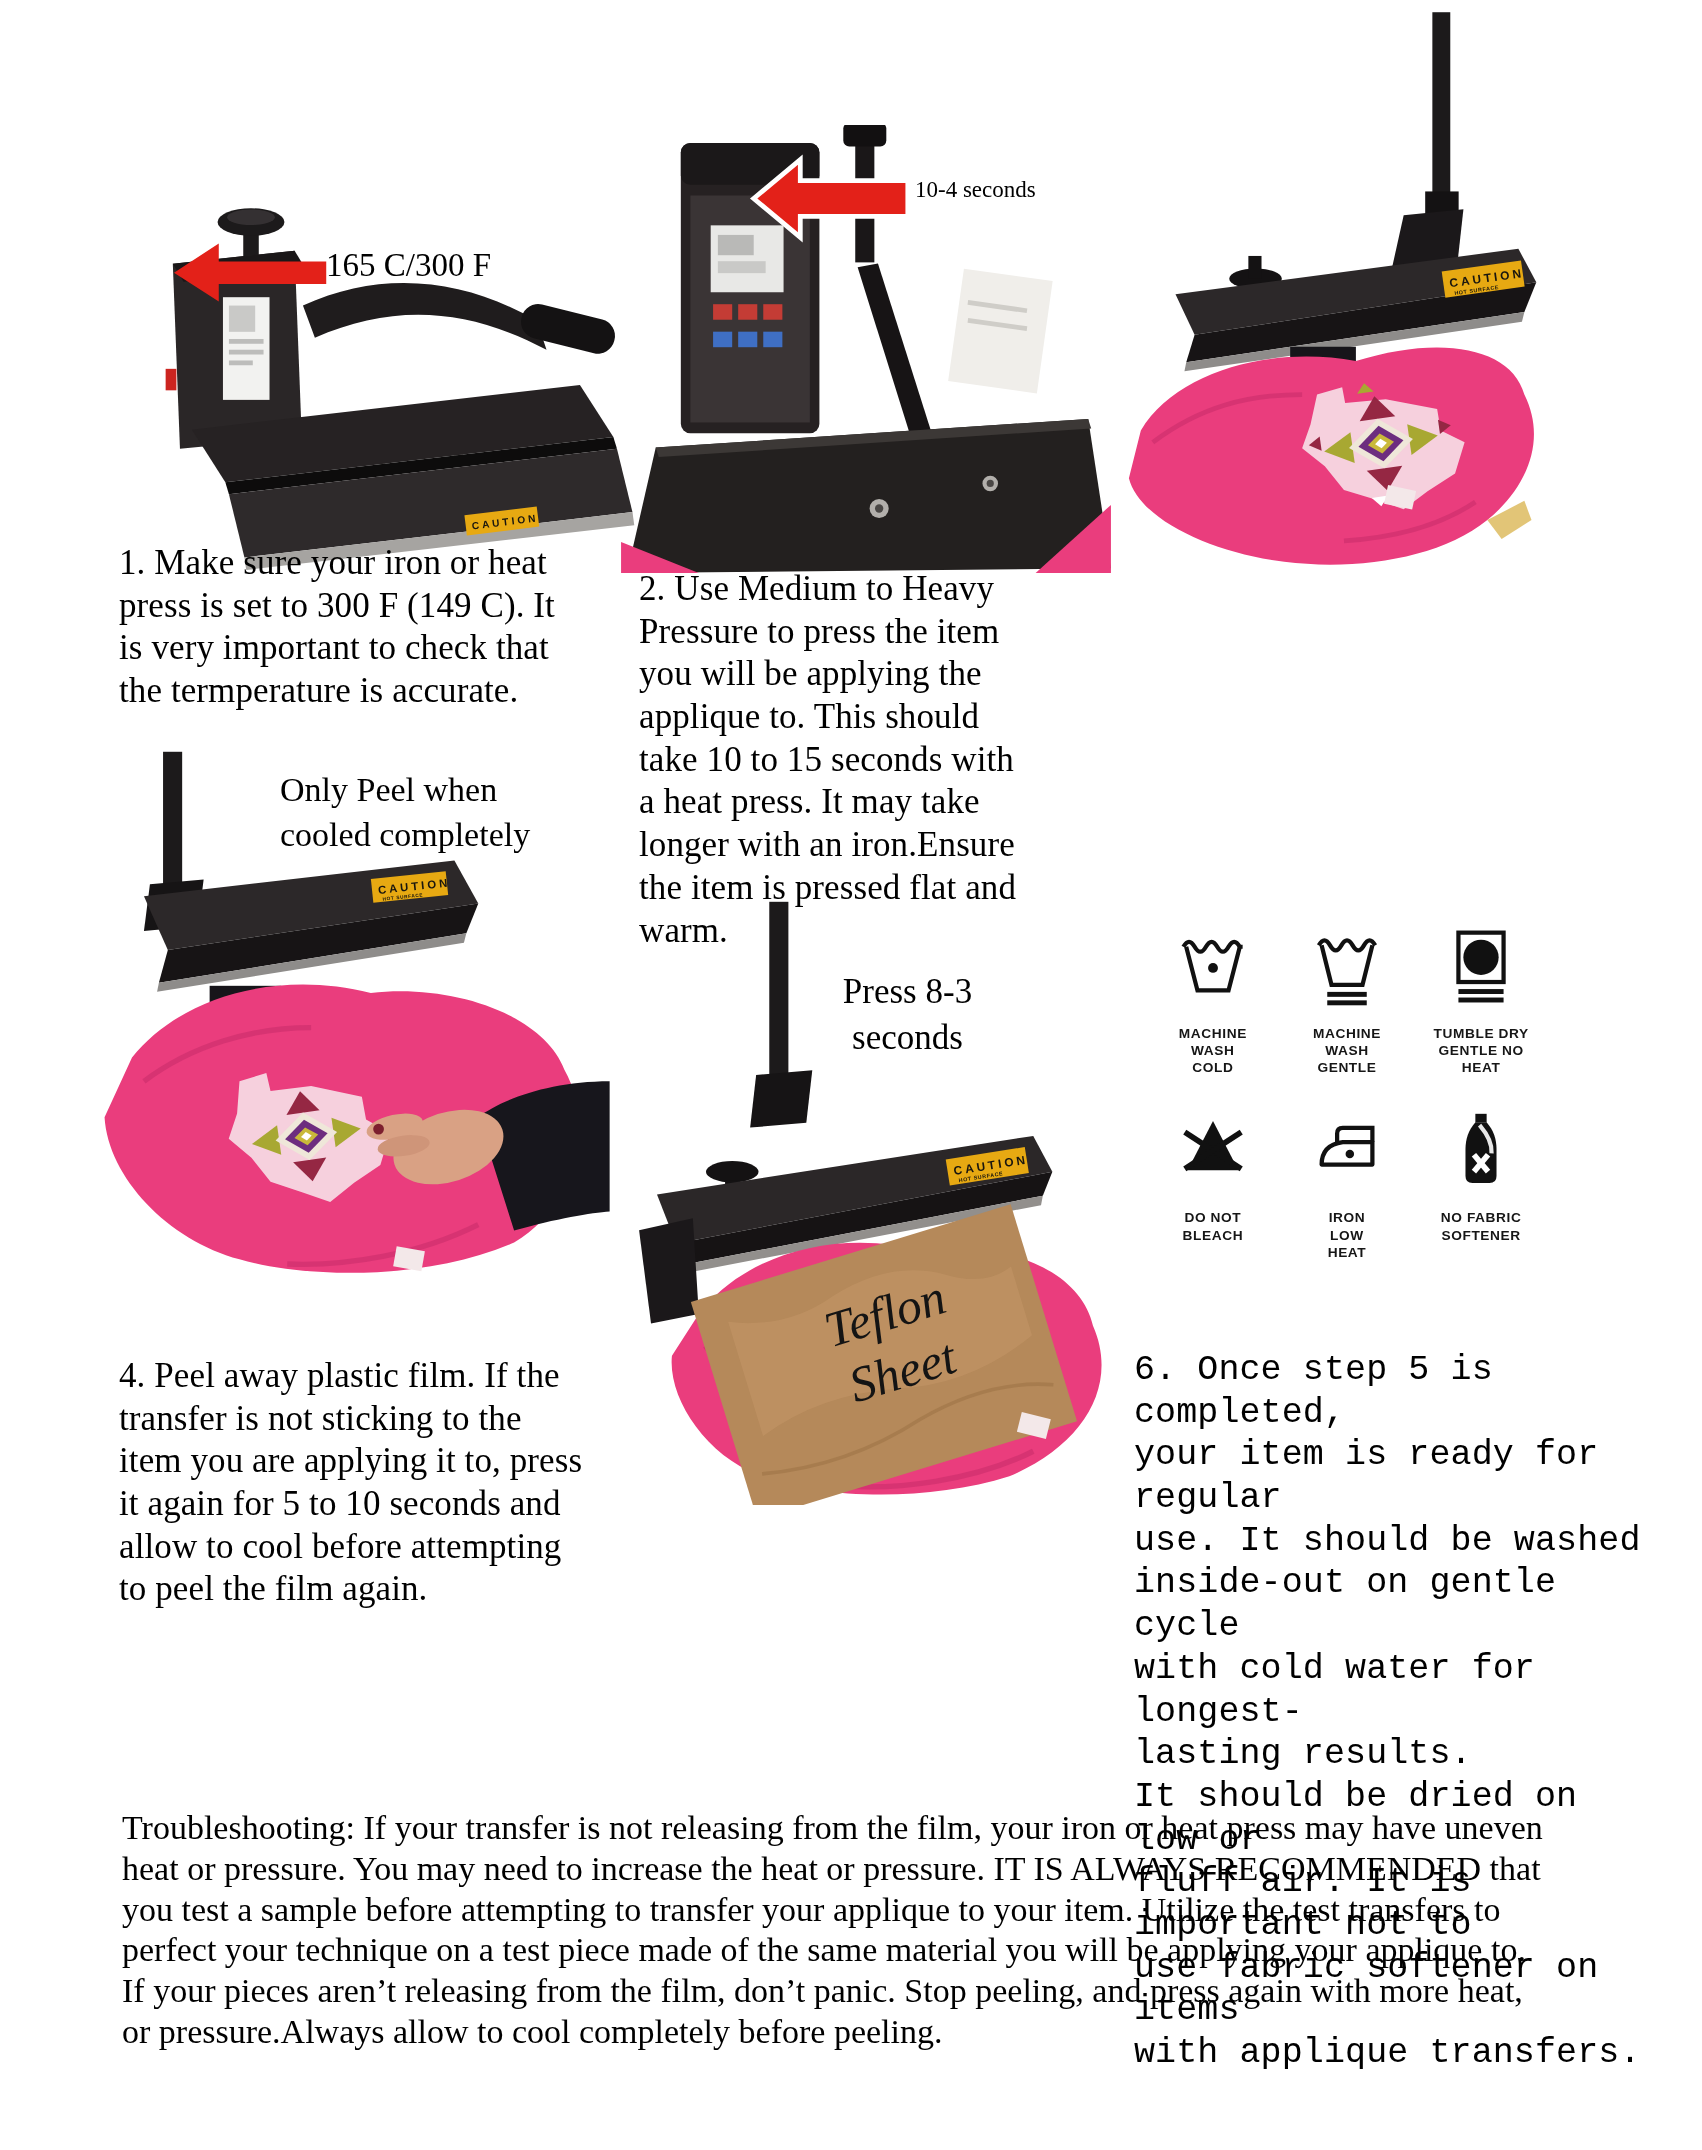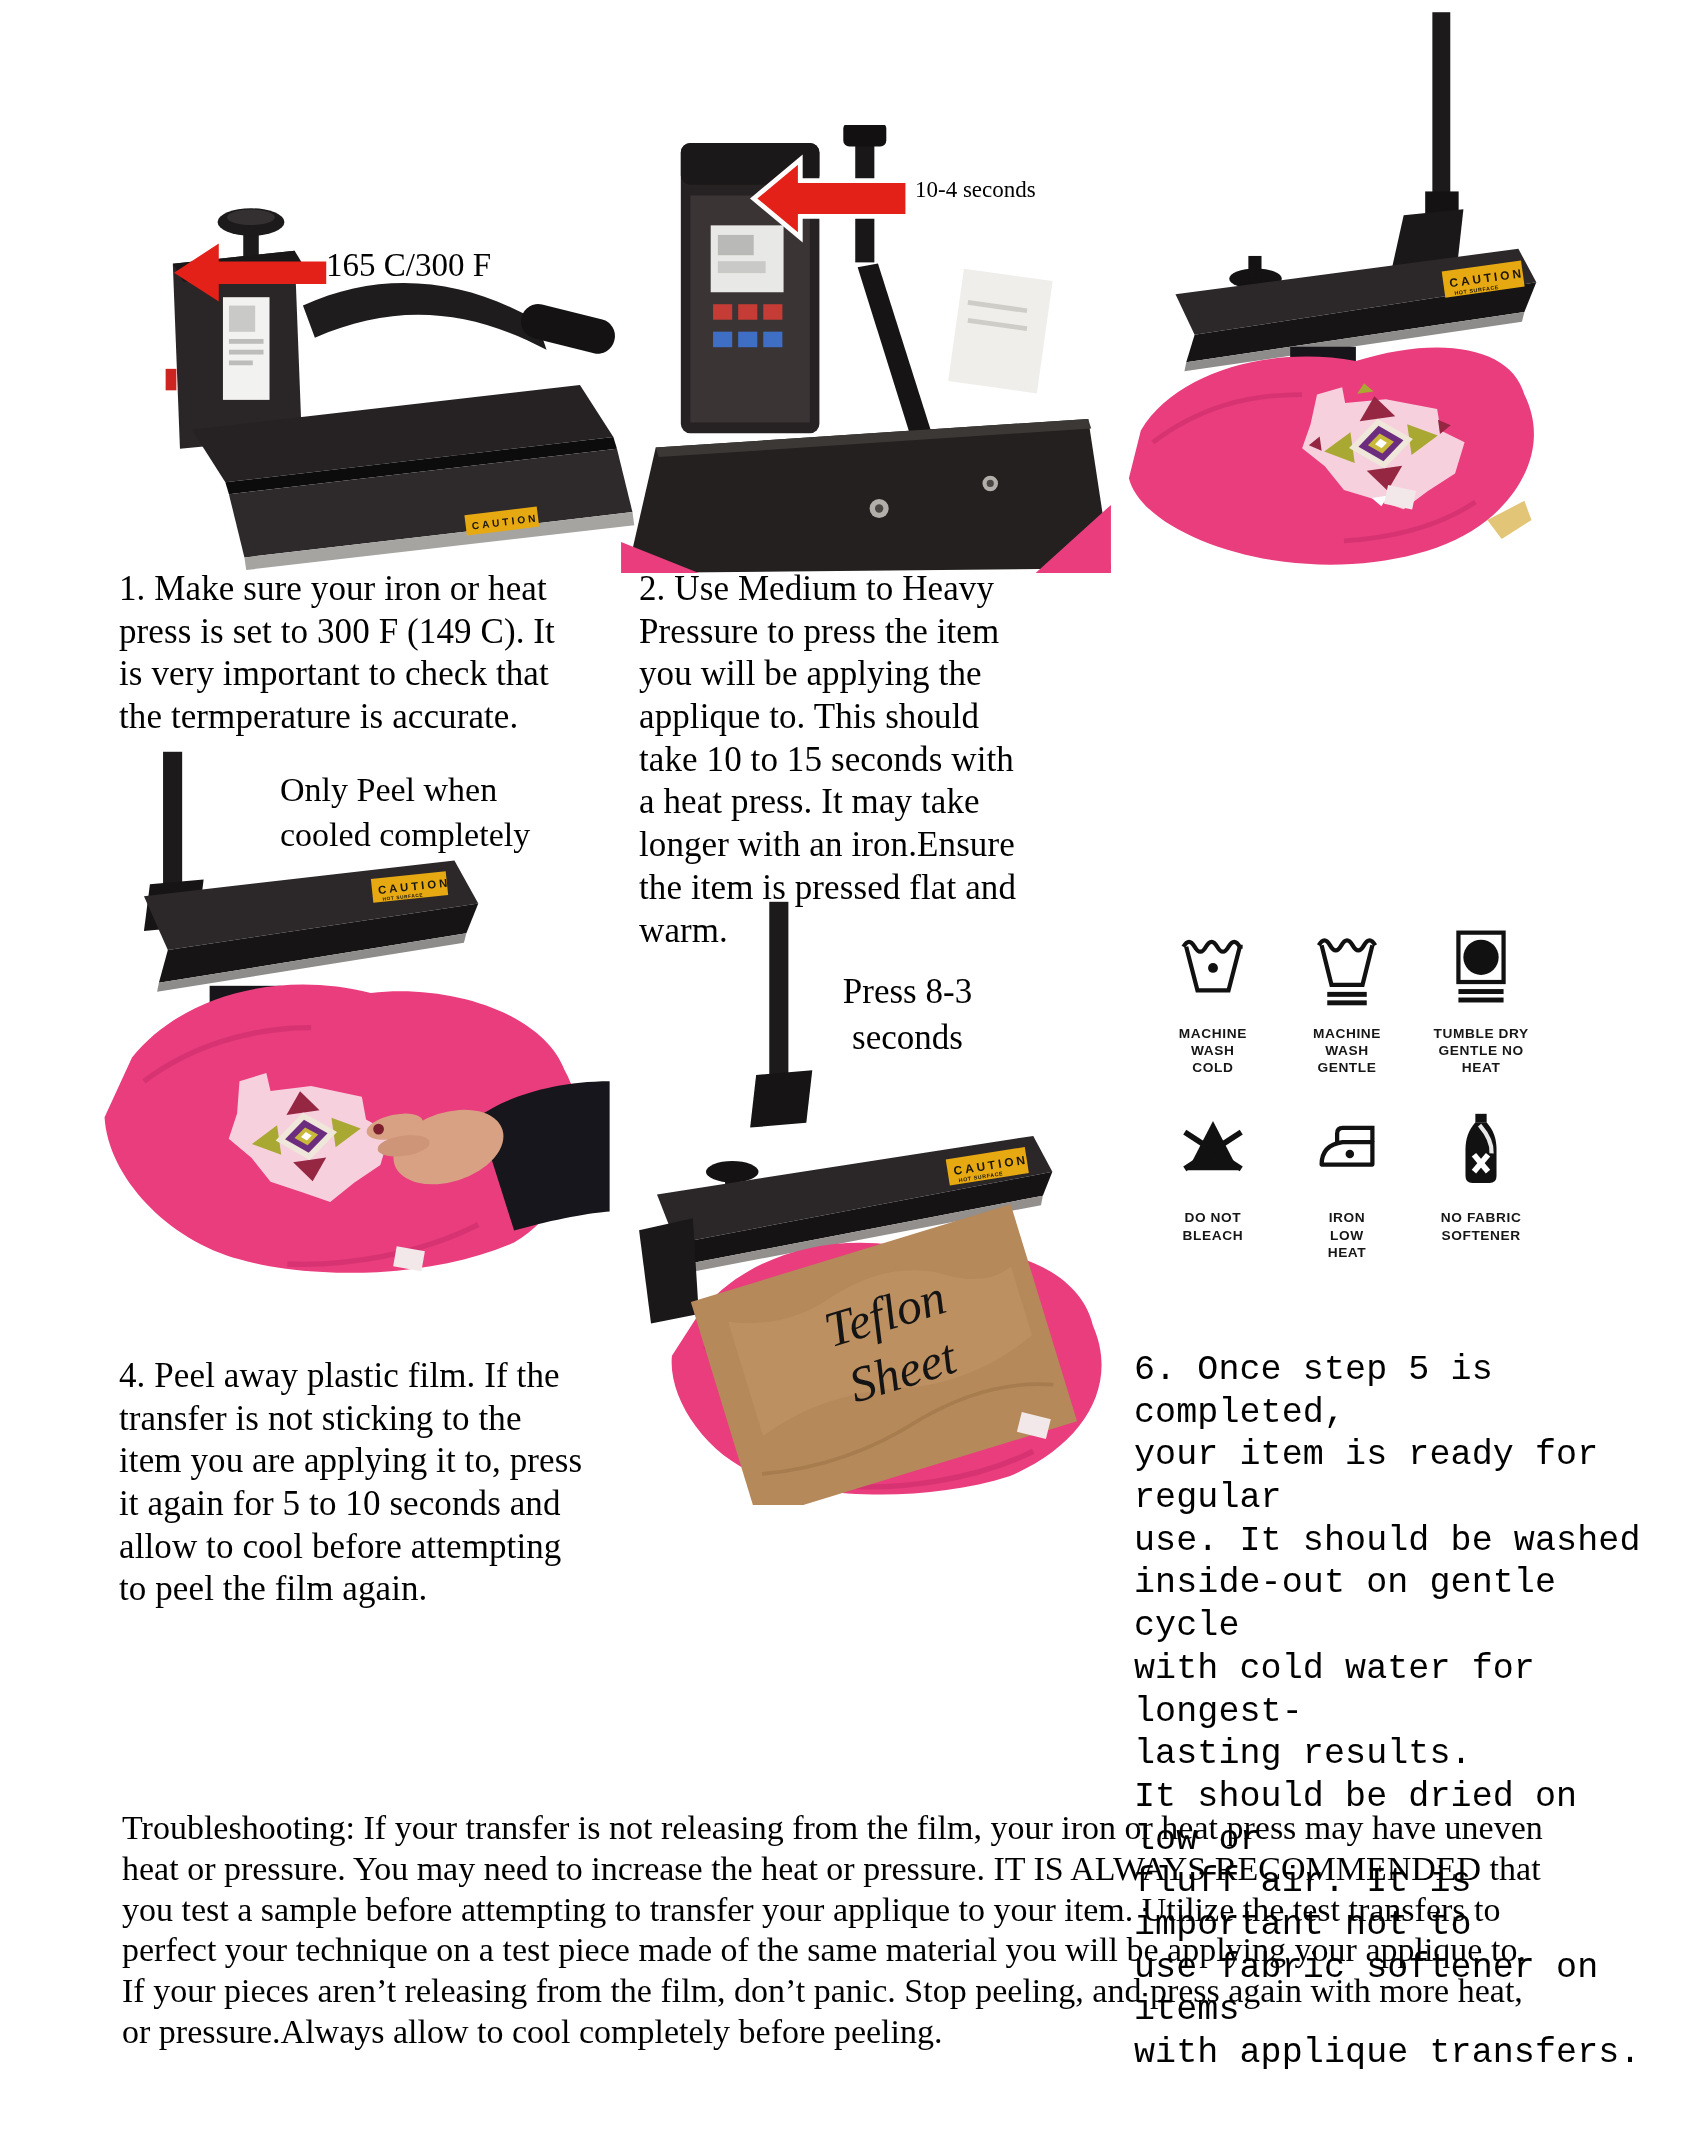--- a/index.html
+++ b/index.html
@@ -16,21 +16,21 @@
   .annotation { white-space:pre-line; }
   #ann-temp   { left:326px;  top:247px;  font-size:33px; }
   #ann-time1  { left:915px; top:177px;  font-size:23px; }
   #ann-peel   { left:280px;  top:768px; font-size:34px; line-height:1.32; }
   #ann-press  { left:809px; top:969px; width:197px; font-size:35px; line-height:1.3; text-align:center; z-index:3; }
   #ann-teflon {
     left:744px; top:1249px; width:299px; height:185px; z-index:3;
     display:flex; align-items:center; justify-content:center; text-align:center;
     transform:rotate(-17deg); font-style:italic; font-size:50px; line-height:1.2; color:#141414;
   }
-  #step1 { left:119px;  top:568px;  width:526px; }
+  #step1 { left:119px;  top:542px;  width:526px; }
   #step2 { left:639px; top:568px;  width:496px; }
   #step3 { left:1134px; top:568px;  width:502px; }
   #step4 { left:119px;  top:1355px; width:550px; }
   #step5 { left:639px; top:1500px; width:520px; }
   #step6 { left:1134px; top:1349px; width:508px;font-family:Liberation Mono, monospace; }
   #troubleshooting {
     left:122px; top:1808px; width:1520px;
     font-size:34px; line-height:1.2; white-space:pre-line;
   }
   .care-grid {

